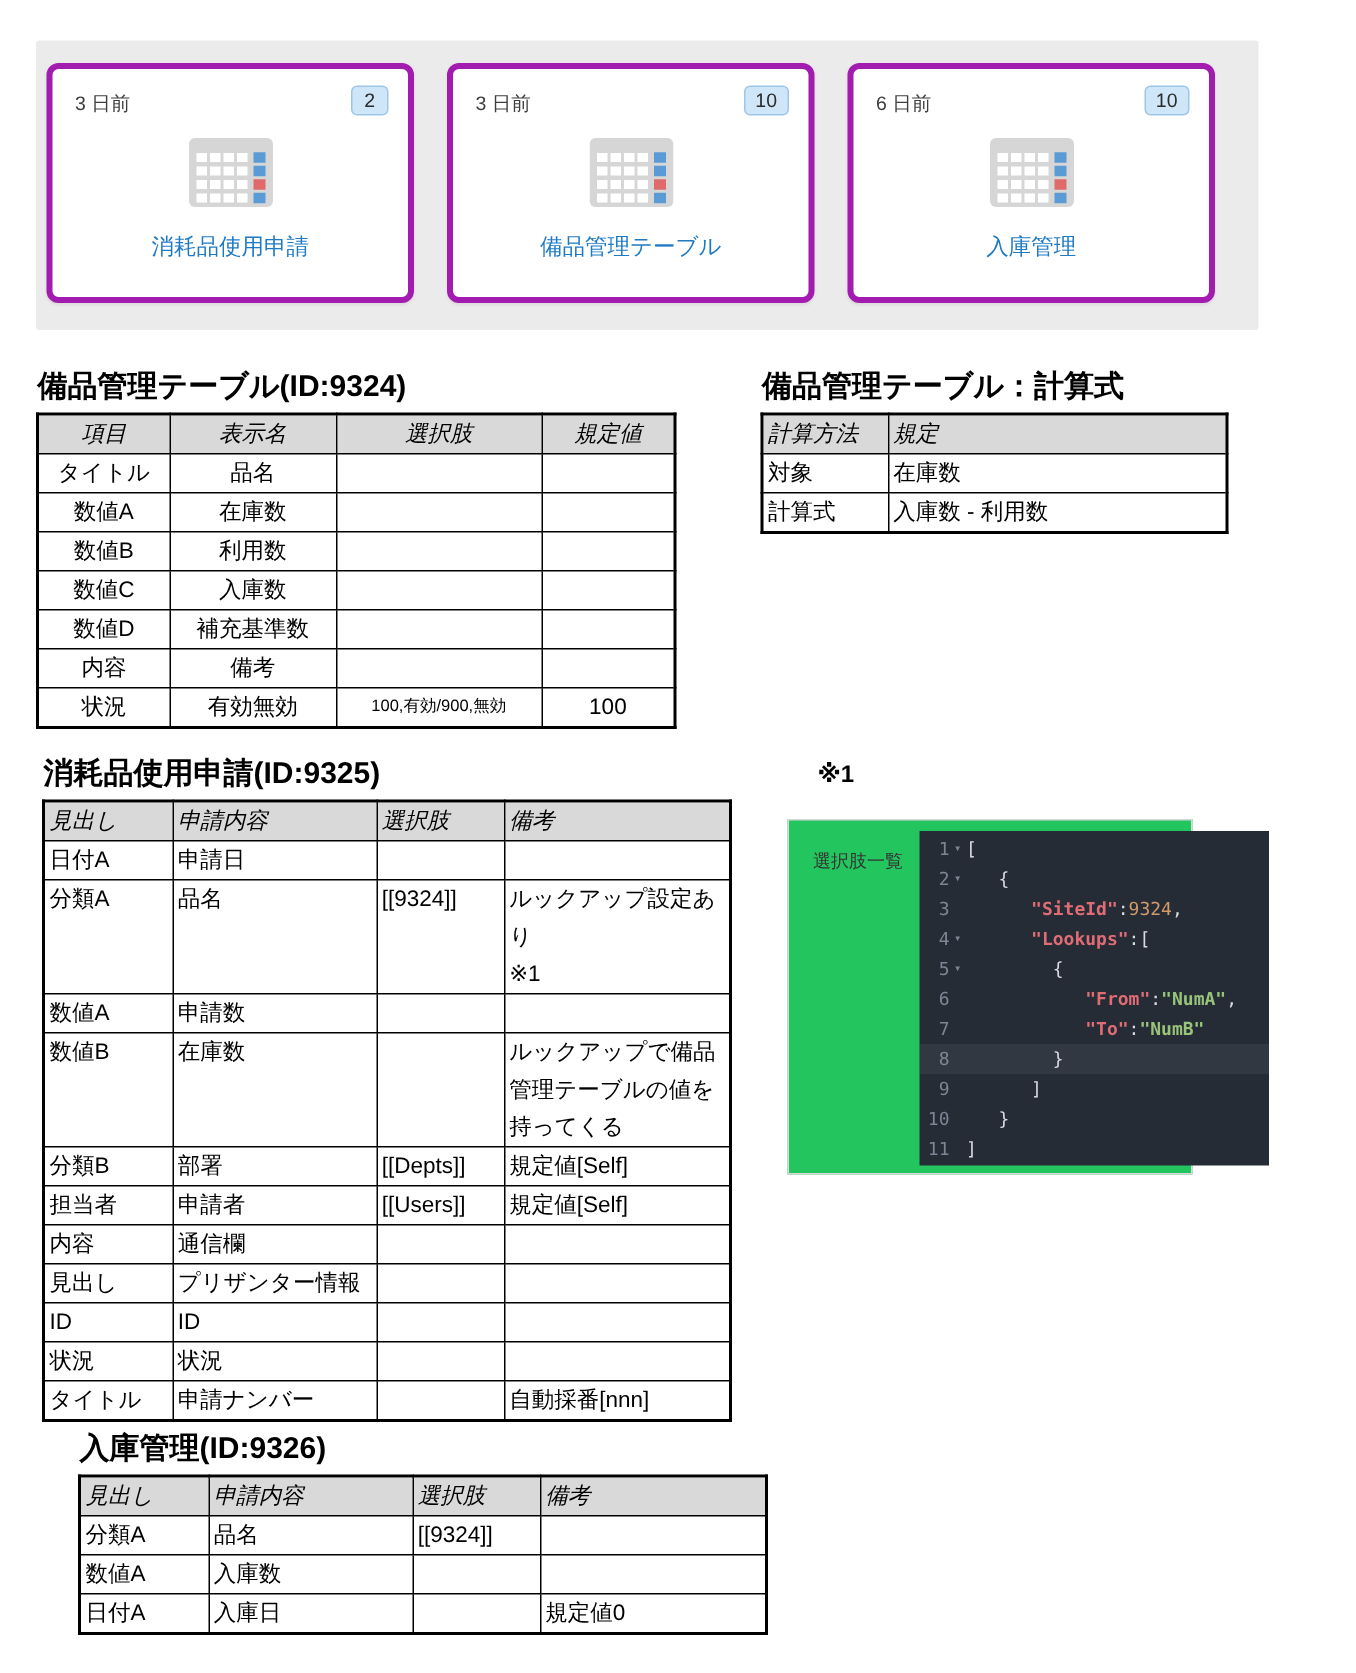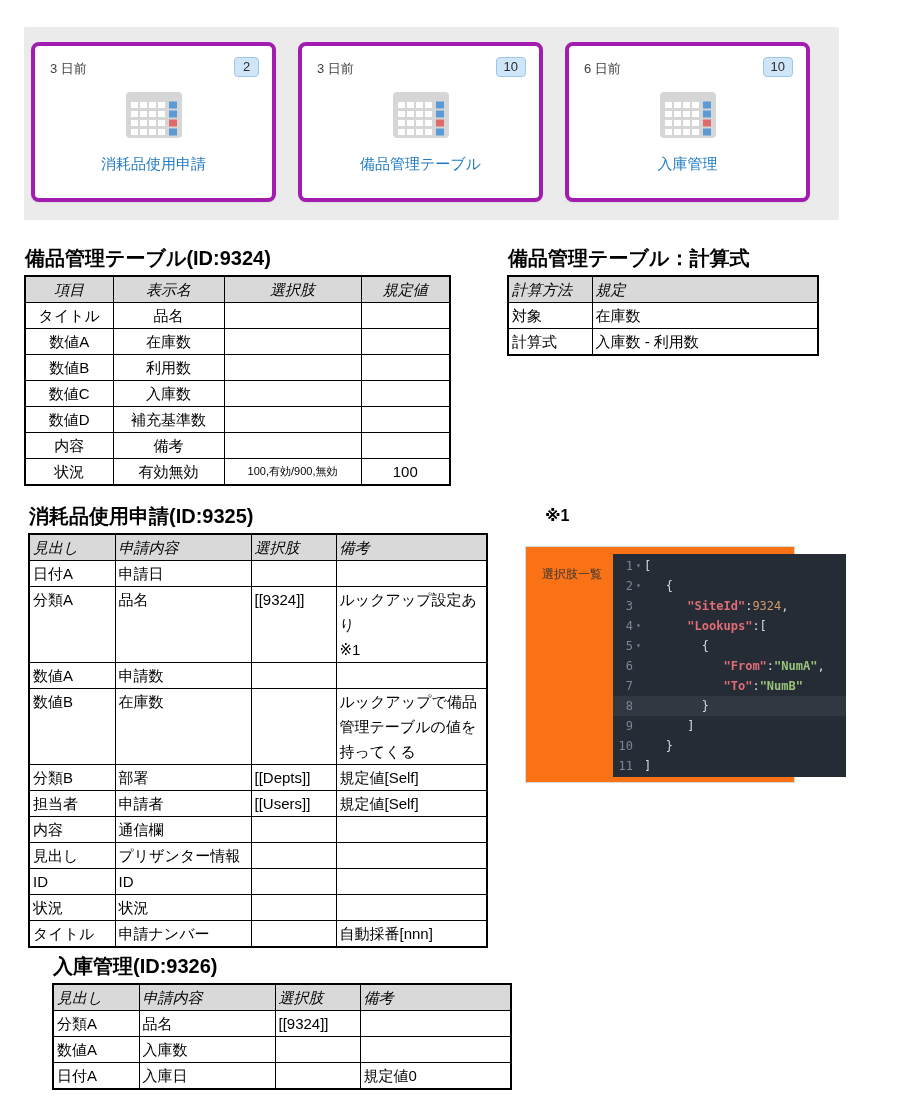--- a/index.html
+++ b/index.html
@@ -51,21 +51,21 @@
   #sec-t1{left:24px;top:248px;}
   #sec-t2{left:507px;top:248px;}
   #sec-t3{left:28px;top:506px;}
   #sec-t4{left:28px;top:956px;padding-left:24px;}
   
   .note-label{
     position:absolute;left:545px;top:506px;font-size:16px;font-weight:700;
   }
   .panel{
     position:absolute;left:525px;top:546px;width:270px;height:237px;
-    background:#f97316;border:1px solid #d8d8d8;box-sizing:border-box;
+    background:#22c55e;border:1px solid #d8d8d8;box-sizing:border-box;
   }
   .plabel{position:absolute;left:16px;top:19px;font-size:12px;color:#333;}
   .editor{
     position:absolute;left:87px;top:7px;width:233px;height:223px;
     background:#262c36;font-family:"DejaVu Sans Mono","Liberation Mono",monospace;
     font-size:12px;overflow:hidden;padding-top:2px;box-sizing:border-box;
   }
   .cline{height:20px;line-height:20px;display:flex;white-space:pre;}
   .cline.hl{background:rgba(255,255,255,.06);}
   .gut{width:20px;text-align:right;color:#7d8694;flex:none;}

